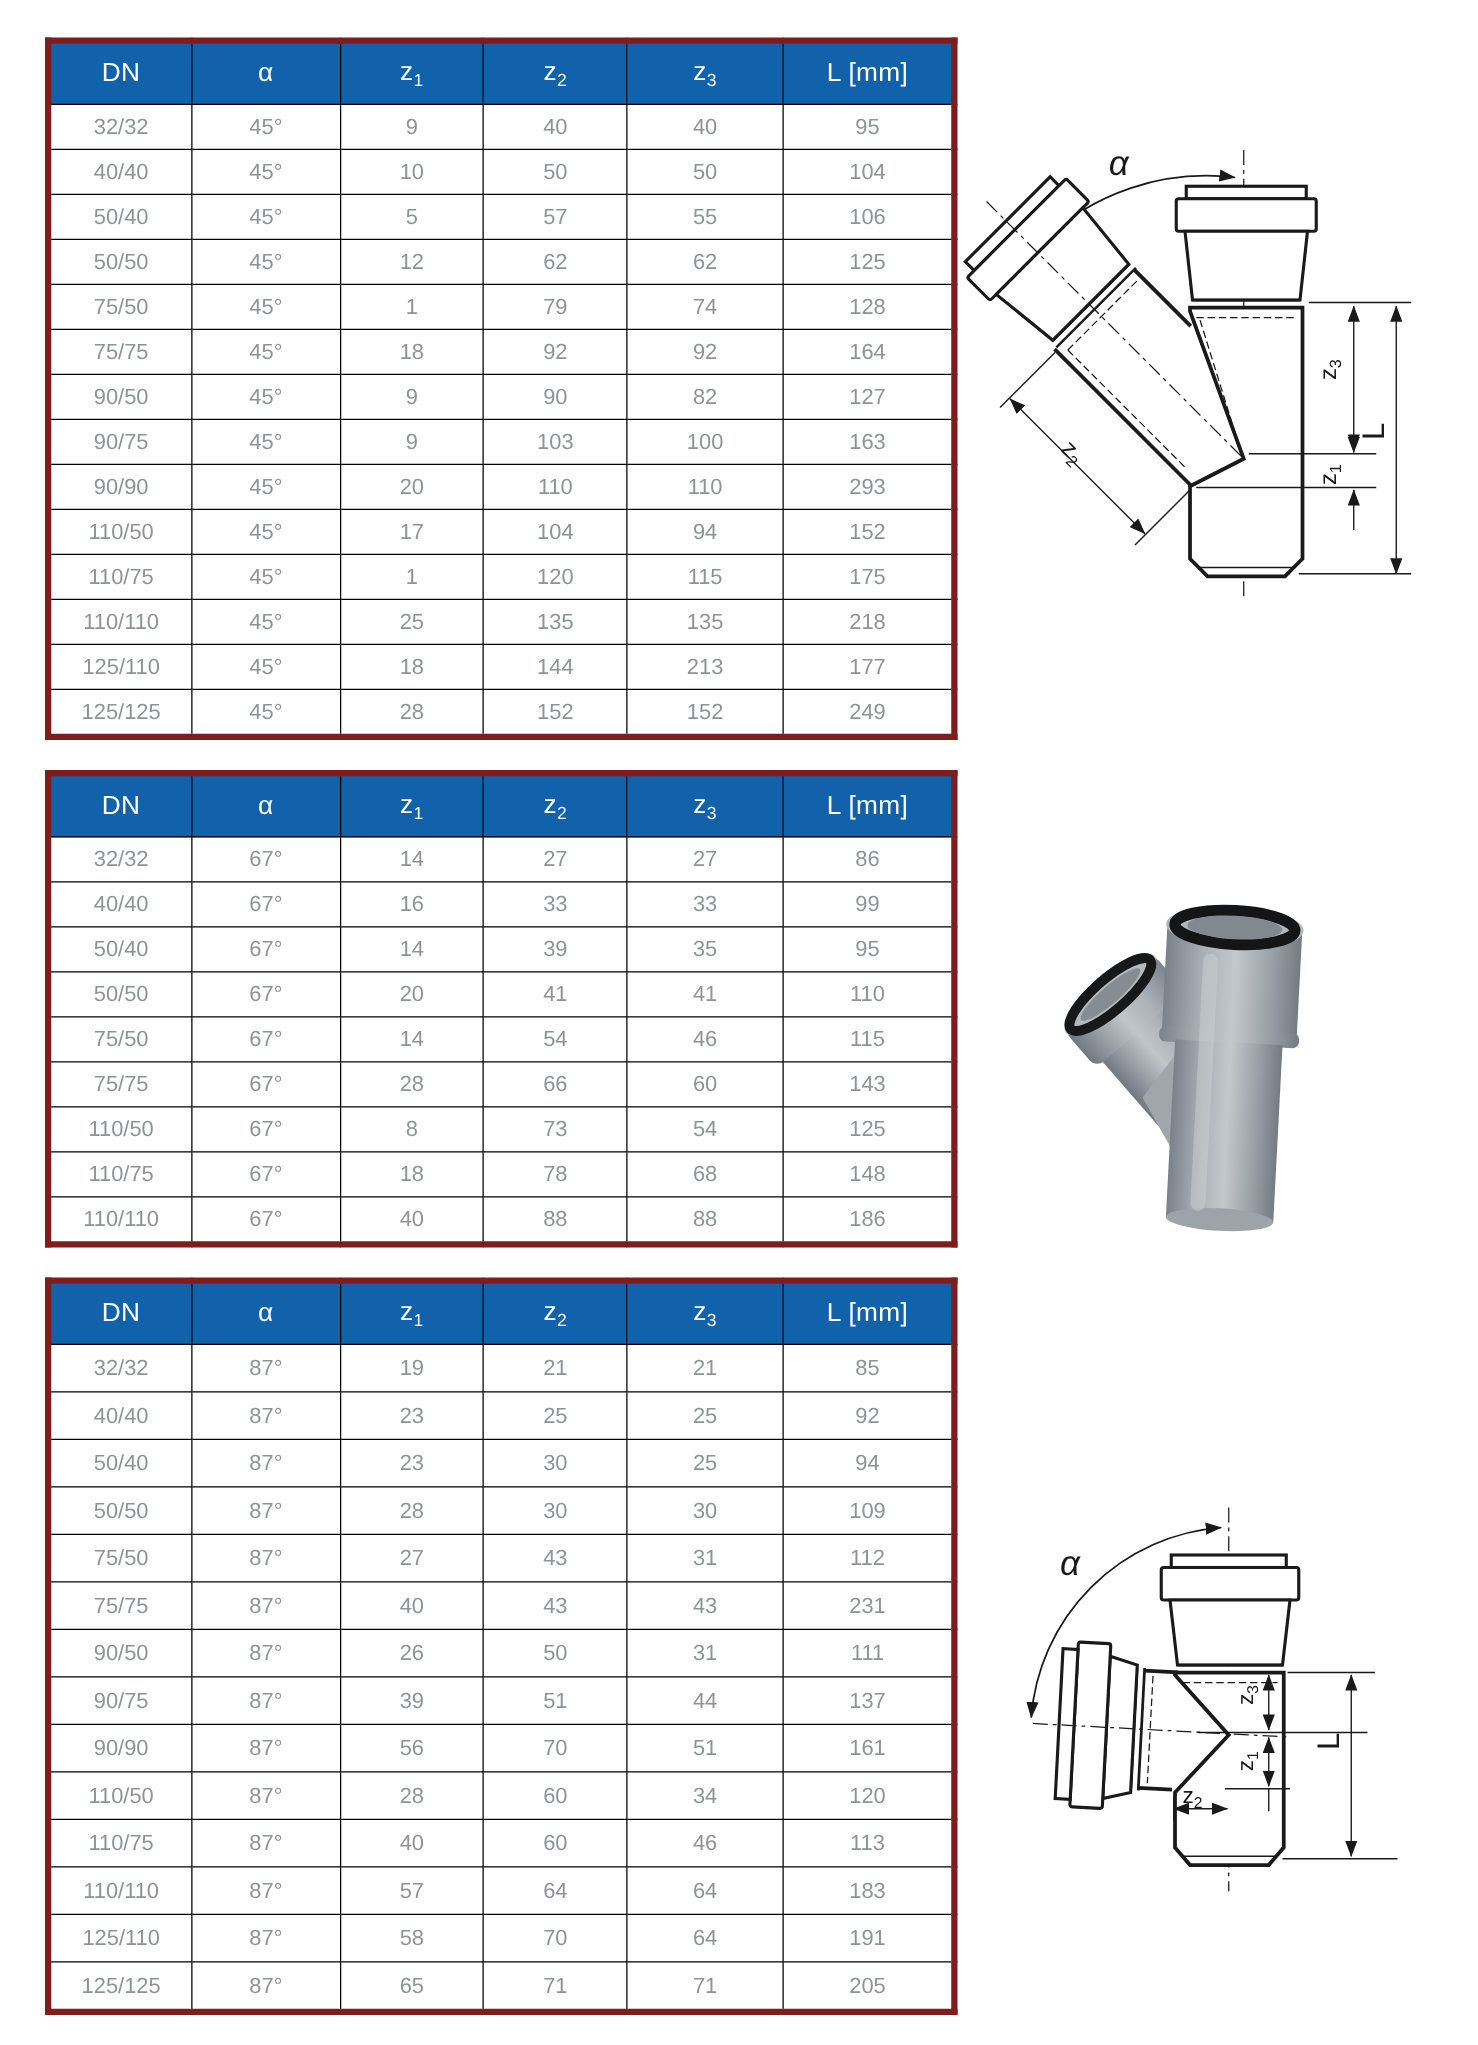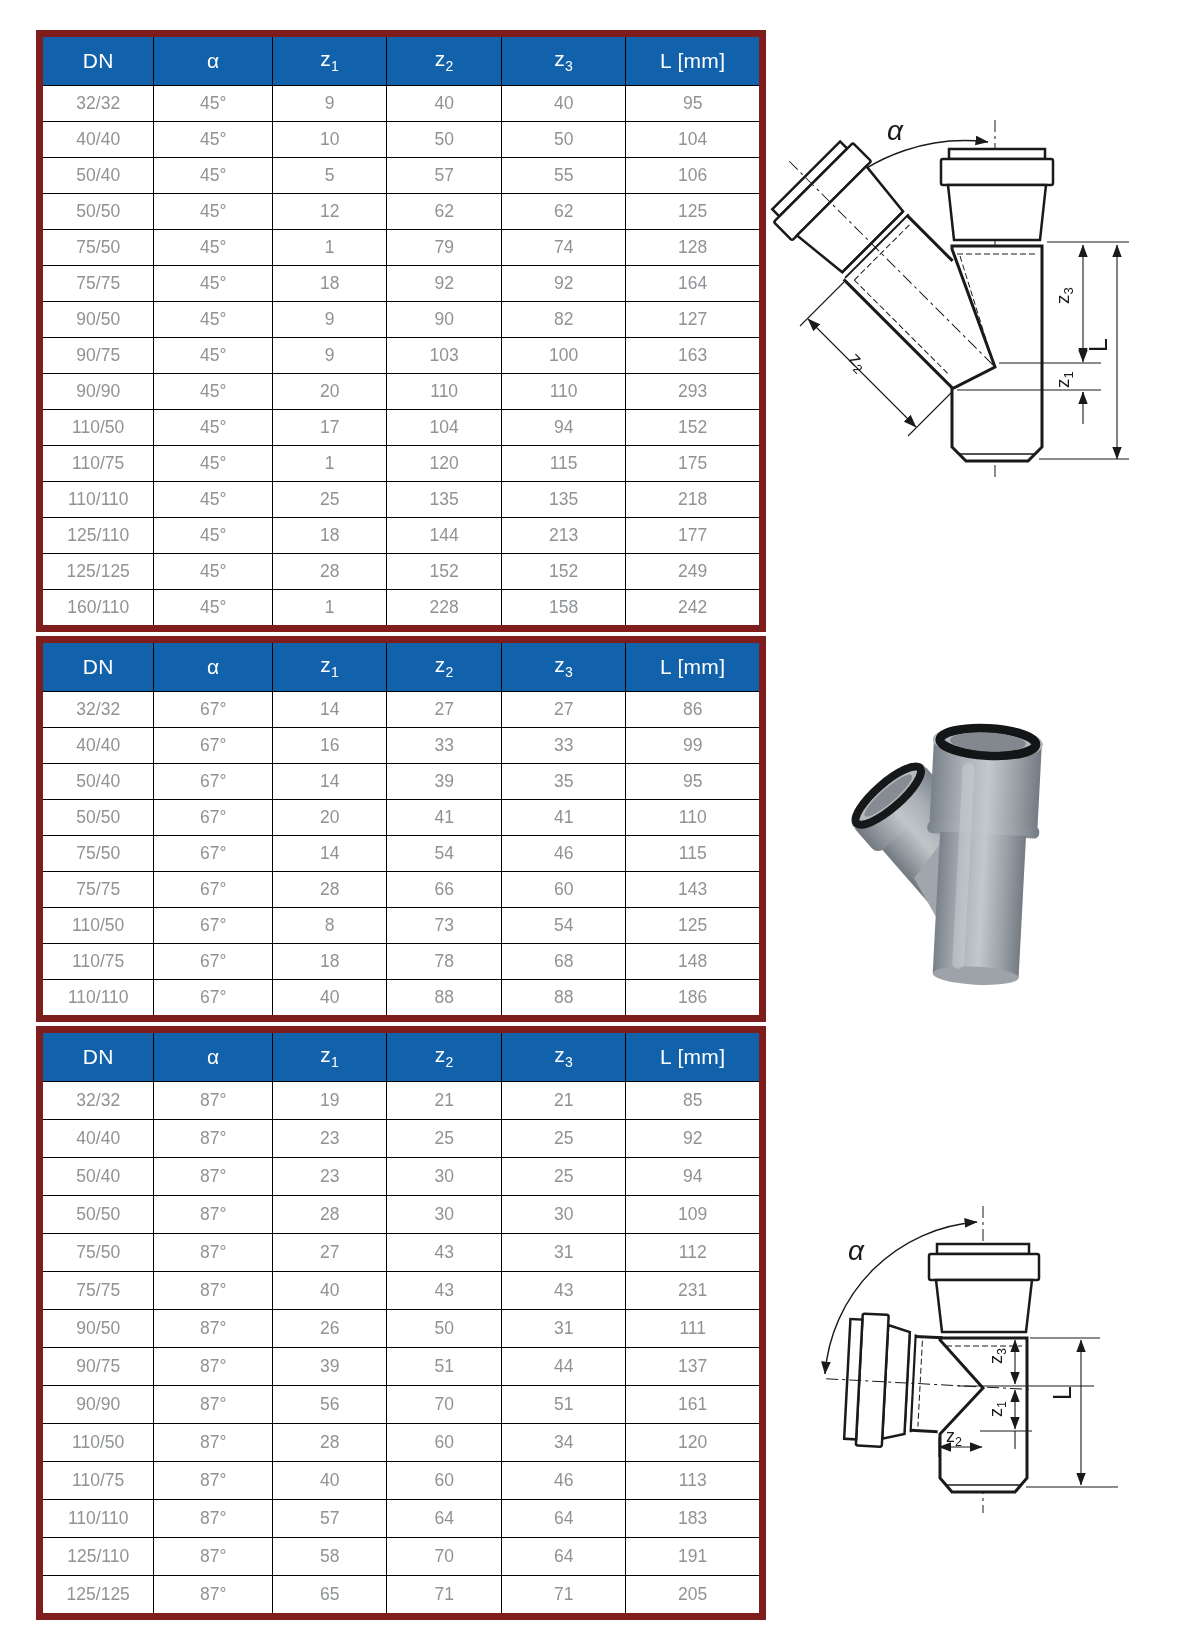--- a/index.html
+++ b/index.html
@@ -4,21 +4,21 @@
 <style>
   html,body{margin:0;padding:0;}
   body{
     width:1182px;height:1636px;position:relative;overflow:hidden;
     background:#ffffff;
     font-family:"Liberation Sans","DejaVu Sans",sans-serif;
   }
   .tables-col{position:absolute;left:36px;top:30px;width:730px;}
   table.dim{
     border-collapse:collapse;table-layout:fixed;width:730px;
-    border:7px solid #7f1d1d;margin:0 0 4px 0;background:#fff;
+    border:5px solid #7f1d1d;margin:0 0 24px 0;background:#fff;
   }
   table.dim col.c1{width:114px}
   table.dim col.c2{width:118px}
   table.dim col.c3{width:114px}
   table.dim col.c4{width:114px}
   table.dim col.c5{width:124px}
   table.dim col.c6{width:136px}
   table.dim th{
     background:#1161ab;color:#fff;font-weight:normal;
     font-size:21px;height:46px;border:1px solid #000;
@@ -166,28 +166,20 @@
           <td>177</td>
         </tr>
         <tr>
           <td>125/125</td>
           <td>45°</td>
           <td>28</td>
           <td>152</td>
           <td>152</td>
           <td>249</td>
         </tr>
-        <tr>
-          <td>160/110</td>
-          <td>45°</td>
-          <td>1</td>
-          <td>228</td>
-          <td>158</td>
-          <td>242</td>
-        </tr>
       </tbody>
   </table>
 
   <table class="dim t2">
     <colgroup>
         <col class="c1">
         <col class="c2">
         <col class="c3">
         <col class="c4">
         <col class="c5">

